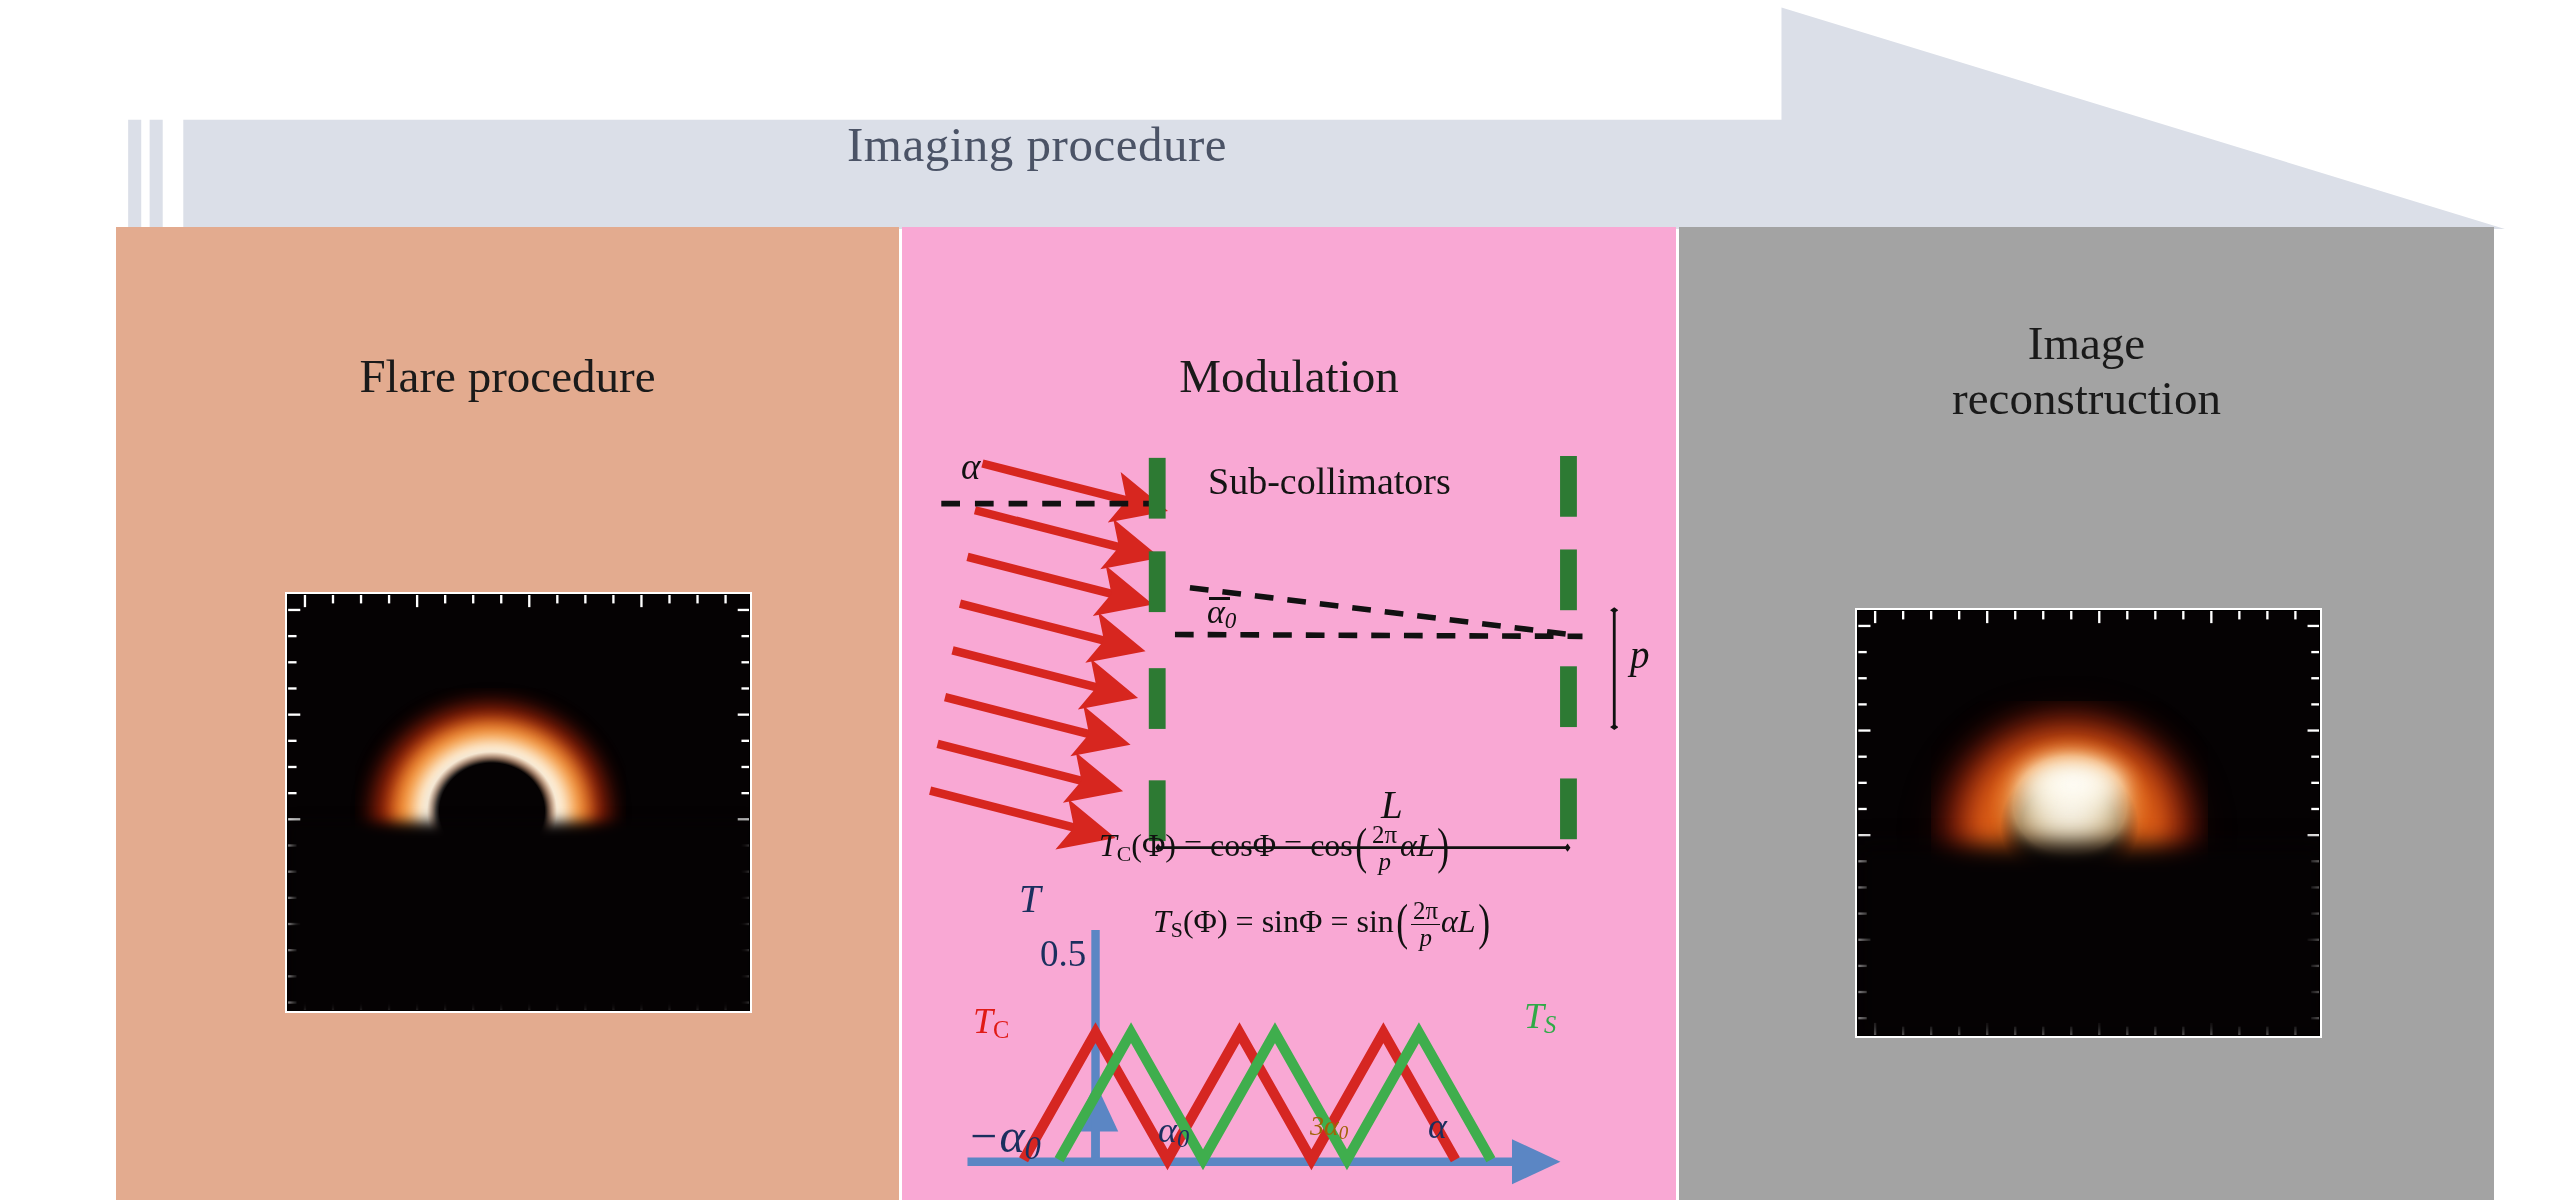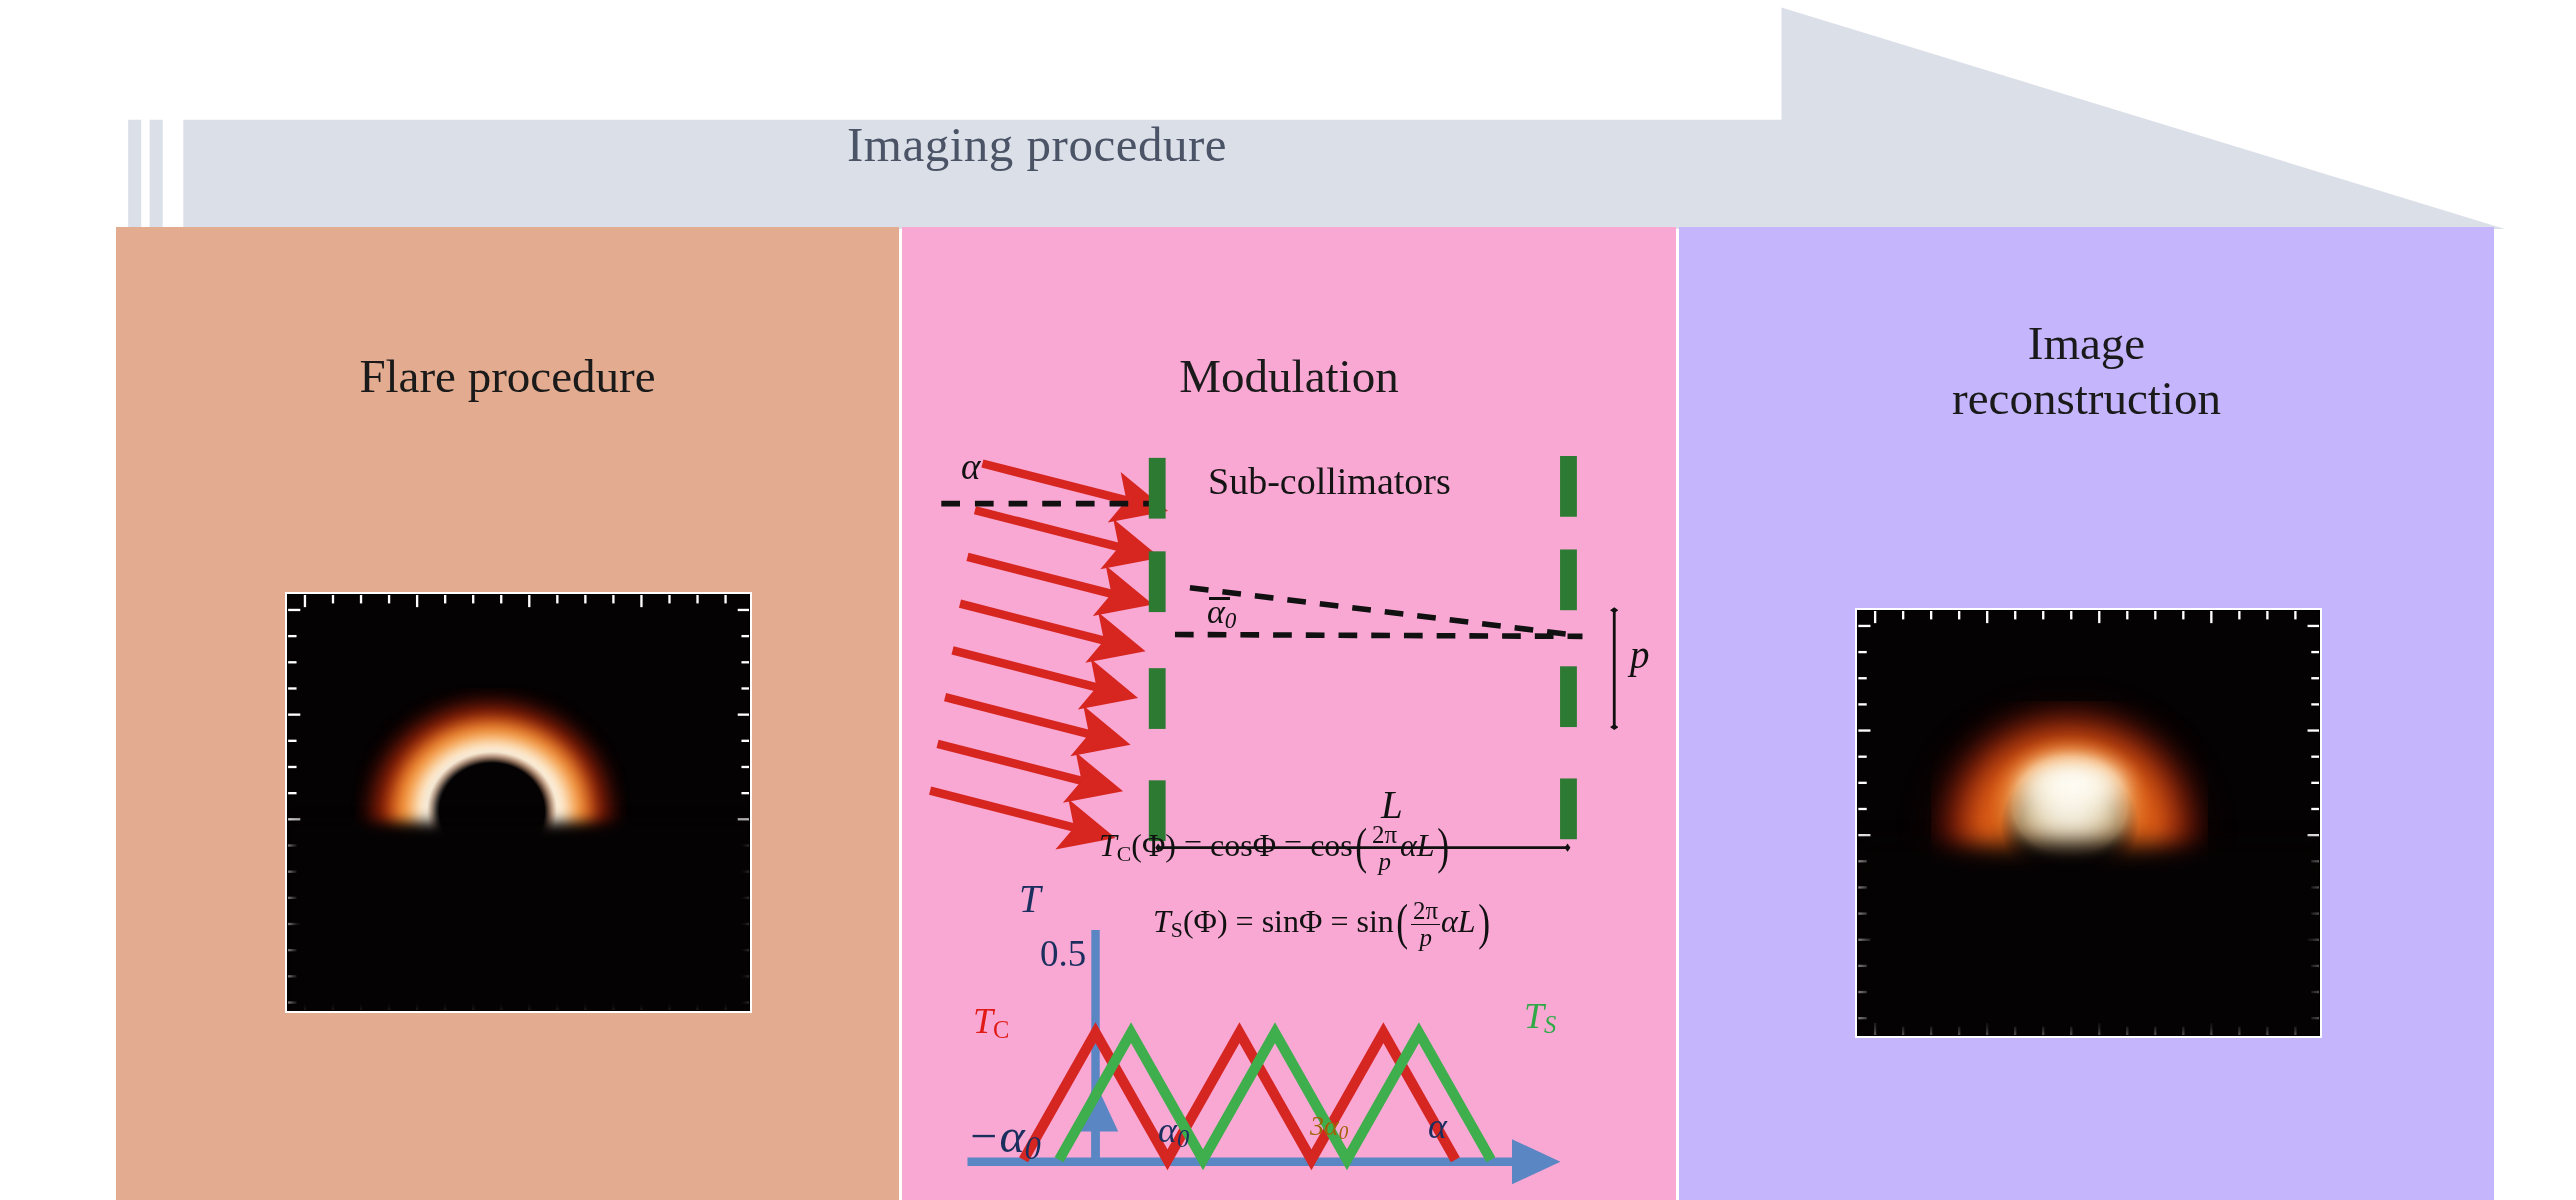--- a/index.html
+++ b/index.html
@@ -10,21 +10,21 @@
 
   
   .banner-svg{position:absolute;left:0;top:0;width:2576px;height:243px;}
   .banner-title{position:absolute;left:523px;top:120px;width:1028px;text-align:center;
     font-size:49px;color:#4b5366;letter-spacing:0.5px;line-height:1;}
 
   
   .panel{position:absolute;top:227px;height:973px;}
   #panel-flare{left:116px;width:783px;background:#e3ab8f;}
   #panel-mod{left:902px;width:774px;background:#f9a8d4;}
-  #panel-recon{left:1679px;width:815px;background:#c4b5fd;}
+  #panel-recon{left:1679px;width:815px;background:#a3a3a3;}
 
   .panel-title{position:absolute;left:0;width:100%;text-align:center;
     color:#1a1a1a;font-size:47px;line-height:1.18;}
   #title-flare{top:122px;}
   #title-mod{top:122px;}
   #title-recon{top:89px;}
 
   
   .simg{position:absolute;background:#000;}
   #img-flare{left:285px;top:592px;width:467px;height:421px;}

